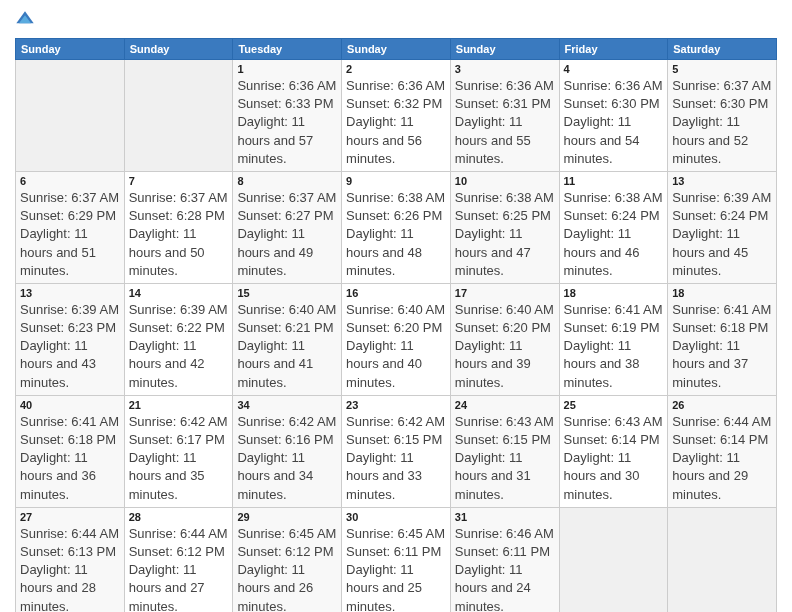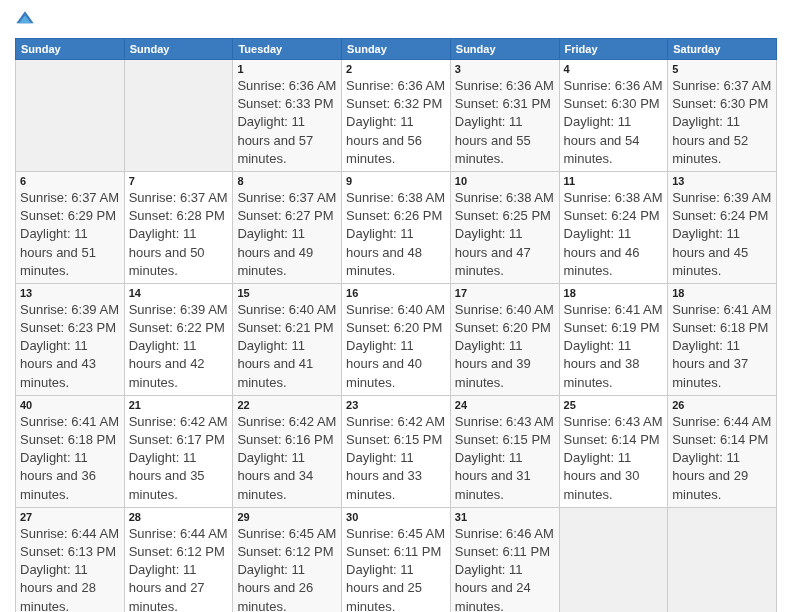--- a/index.html
+++ b/index.html
@@ -223,21 +223,21 @@
         <tr>
           <td>
             <span class="day-num">40</span>
             <div class="day-detail">Sunrise: 6:41 AM<br>Sunset: 6:18 PM<br>Daylight: 11 hours and 36 minutes.</div>
           </td>
           <td>
             <span class="day-num">21</span>
             <div class="day-detail">Sunrise: 6:42 AM<br>Sunset: 6:17 PM<br>Daylight: 11 hours and 35 minutes.</div>
           </td>
           <td>
-            <span class="day-num">22</span>
+            <span class="day-num">34</span>
             <div class="day-detail">Sunrise: 6:42 AM<br>Sunset: 6:16 PM<br>Daylight: 11 hours and 34 minutes.</div>
           </td>
           <td>
             <span class="day-num">23</span>
             <div class="day-detail">Sunrise: 6:42 AM<br>Sunset: 6:15 PM<br>Daylight: 11 hours and 33 minutes.</div>
           </td>
           <td>
             <span class="day-num">24</span>
             <div class="day-detail">Sunrise: 6:43 AM<br>Sunset: 6:15 PM<br>Daylight: 11 hours and 31 minutes.</div>
           </td>

